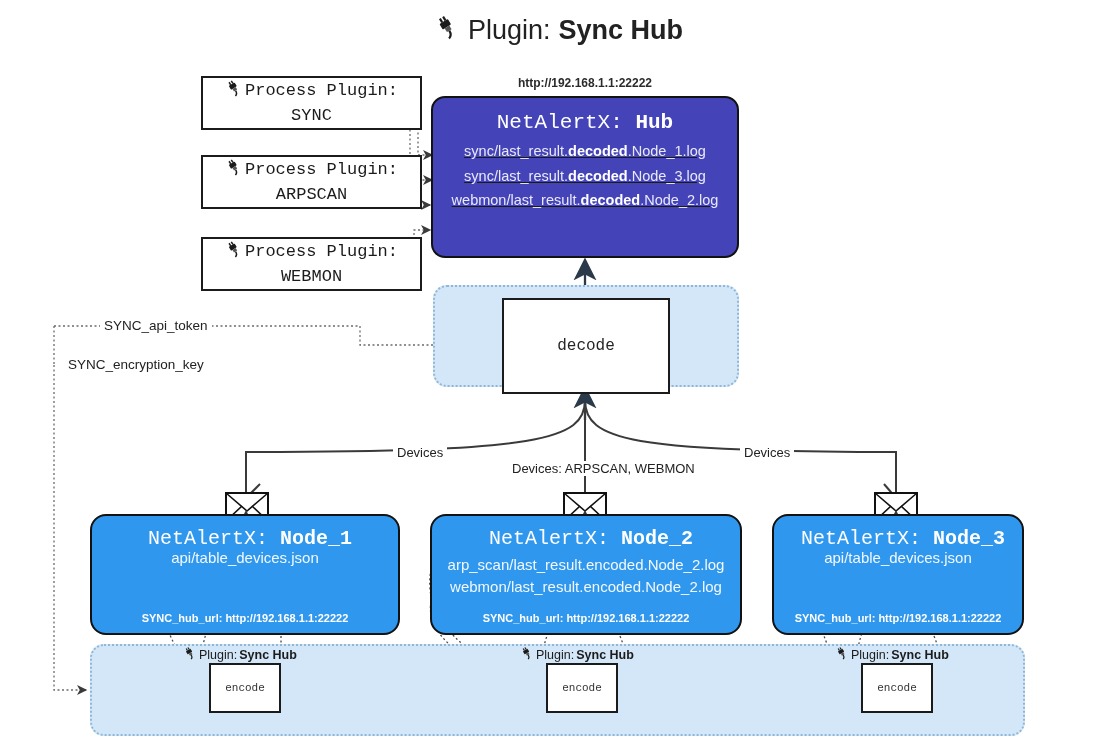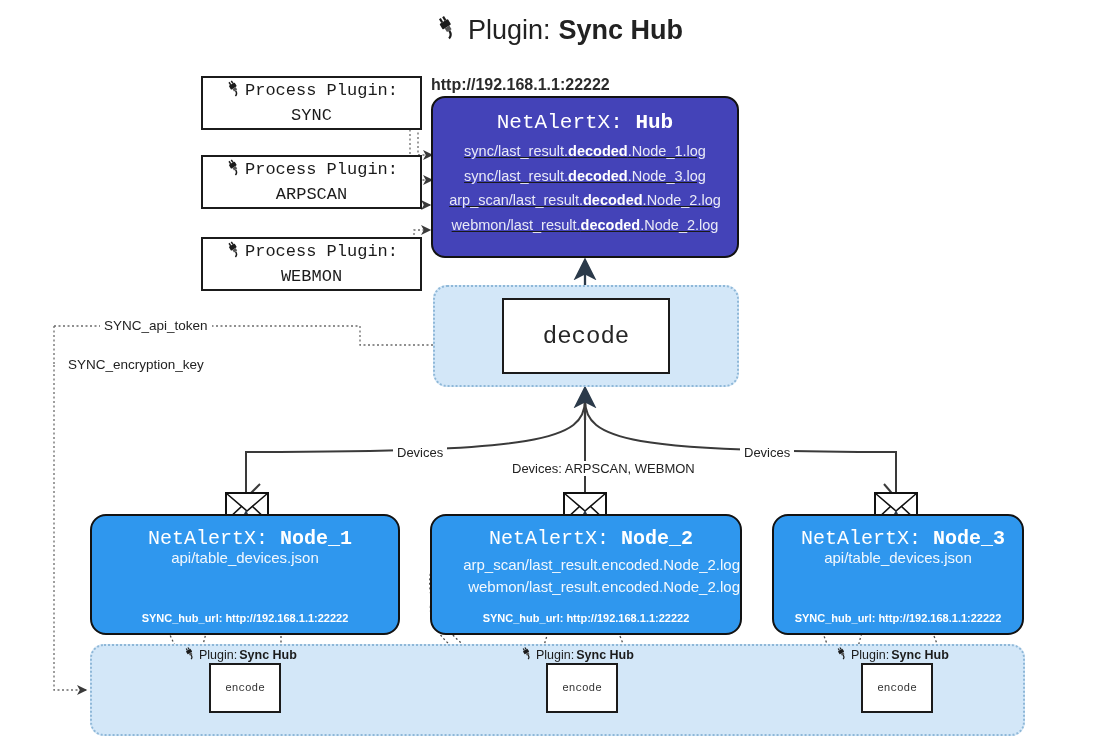--- a/index.html
+++ b/index.html
@@ -28,30 +28,30 @@
   
   #hub{left:431px;top:96px;width:308px;height:162px;background:#4443b8;
        border:2px solid #121212;border-radius:14px;box-sizing:border-box;}
   #hub-title{margin-top:13px;text-align:center;font-family:"Liberation Mono", monospace;
              font-size:21px;color:#ffffff;white-space:nowrap;}
   #hub-title b{font-weight:700;}
   .hub-log{color:#e9eaf7;font-size:14.5px;white-space:nowrap;text-align:center;
            line-height:1.0;}
   .hub-log b{color:#ffffff;font-weight:700;}
   #hub-logs{margin-top:10px;display:flex;flex-direction:column;gap:10px;align-items:center;text-decoration:underline;}
-  #hub-url{left:431px;top:76px;width:308px;text-align:left;font-size:16px;
+  #hub-url{left:431px;top:76px;width:308px;text-align:center;font-size:12px;
            font-weight:700;color:#2b2b2b;}
 
   
   #decode-wrap{left:433px;top:285px;width:306px;height:102px;background:#d3e7f8;
                border:2px dotted #8fb8d8;border-radius:14px;box-sizing:border-box;}
-  #decode-box{left:502px;top:298px;width:168px;height:76px;background:#ffffff;
+  #decode-box{left:502px;top:298px;width:168px;height:96px;background:#ffffff;
               border:2px solid #1b1b1b;box-sizing:border-box;display:flex;
               align-items:center;justify-content:center;
-              font-family:"Liberation Mono", monospace;font-size:24px;color:#262626;}
+              font-family:"Liberation Mono", monospace;font-size:16px;color:#262626;}
 
   
   .tok-label{font-size:13.5px;color:#222;background:#ffffff;padding:0 4px;white-space:nowrap;}
   #tok-api{left:100px;top:318px;}
   #tok-enc{left:64px;top:357px;}
 
   
   .edge-label{font-size:13px;color:#222;background:#ffffff;padding:0 4px;white-space:nowrap;}
   #lbl-dev-l{left:393px;top:445px;}
   #lbl-dev-r{left:740px;top:445px;}
@@ -232,23 +232,20 @@
     <b>Hub</b>
   </div>
   <div id="hub-logs">
     <div class="hub-log">
       <span>sync/last_result.</span><b>decoded</b><span>.Node_1.log</span>
     </div>
     <div class="hub-log">
       <span>sync/last_result.</span><b>decoded</b><span>.Node_3.log</span>
     </div>
     <div class="hub-log">
-      <span>arp_scan/last_result.</span><b>decoded</b><span>.Node_2.log</span>
-    </div>
-    <div class="hub-log">
       <span>webmon/last_result.</span><b>decoded</b><span>.Node_2.log</span>
     </div>
   </div>
 </div>
 
 <div class="abs" id="decode-wrap"></div>
 <div class="abs" id="decode-box">decode</div>
 
 <div class="abs tok-label" id="tok-api">SYNC_api_token</div>
 <div class="abs tok-label" id="tok-enc">SYNC_encryption_key</div>
@@ -266,21 +263,21 @@
     <div class="node-line">api/table_devices.json</div>
   </div>
   <div class="node-foot">SYNC_hub_url: http://192.168.1.1:22222</div>
 </div>
 
 <div class="abs node" id="node2">
   <div class="node-title">
     <span>NetAlertX:</span>
     <b>Node_2</b>
   </div>
-  <div class="node-lines" style="margin-top:7px;gap:7px;align-items:flex-end;">
+  <div class="node-lines" style="margin-top:7px;gap:7px;">
     <div class="node-line">arp_scan/last_result.encoded.Node_2.log</div>
     <div class="node-line">webmon/last_result.encoded.Node_2.log</div>
   </div>
   <div class="node-foot">SYNC_hub_url: http://192.168.1.1:22222</div>
 </div>
 
 <div class="abs node" id="node3">
   <div class="node-title">
     <span>NetAlertX:</span>
     <b>Node_3</b>

